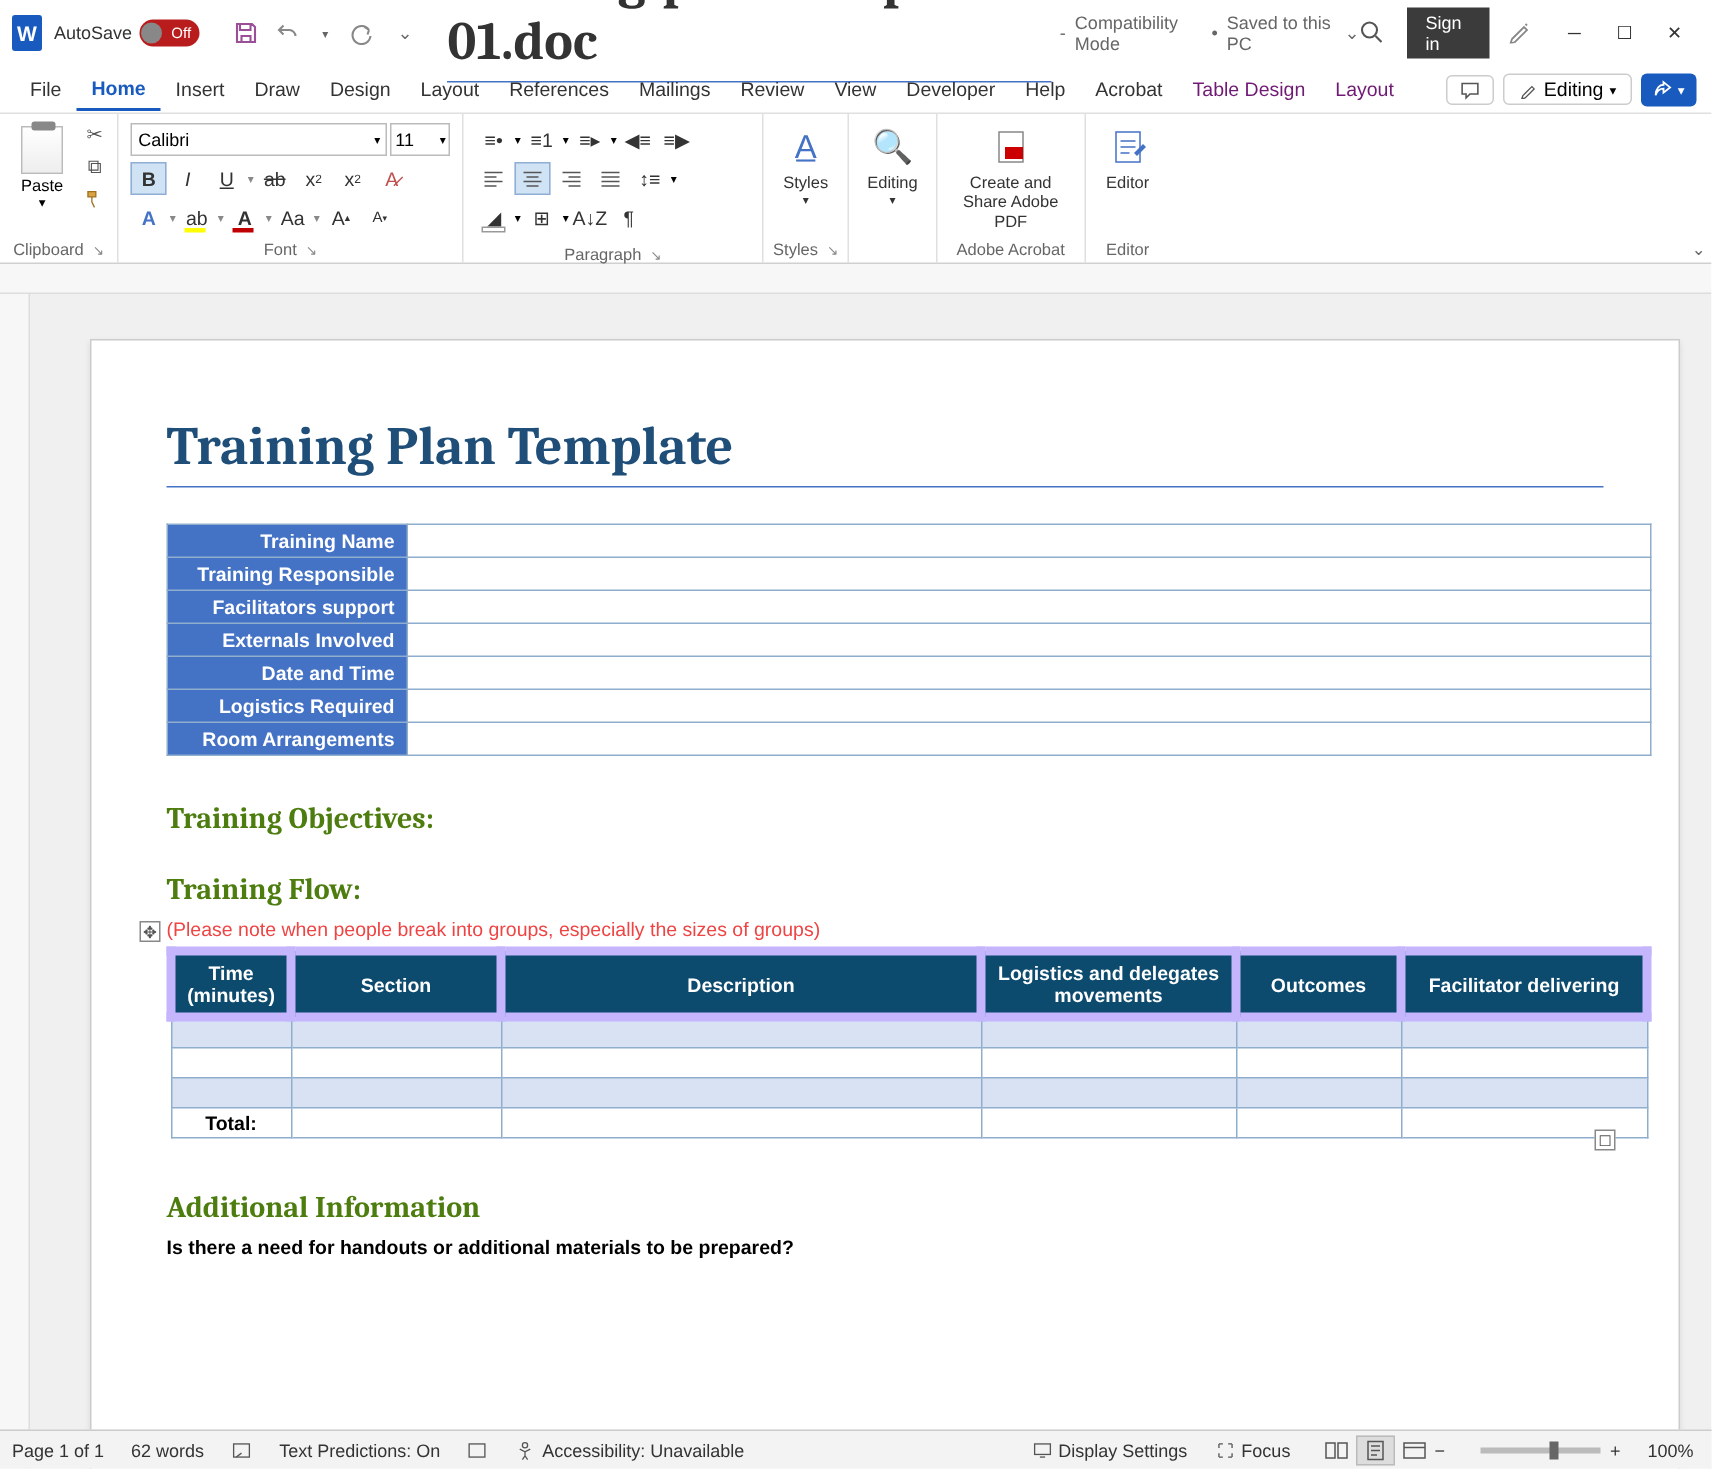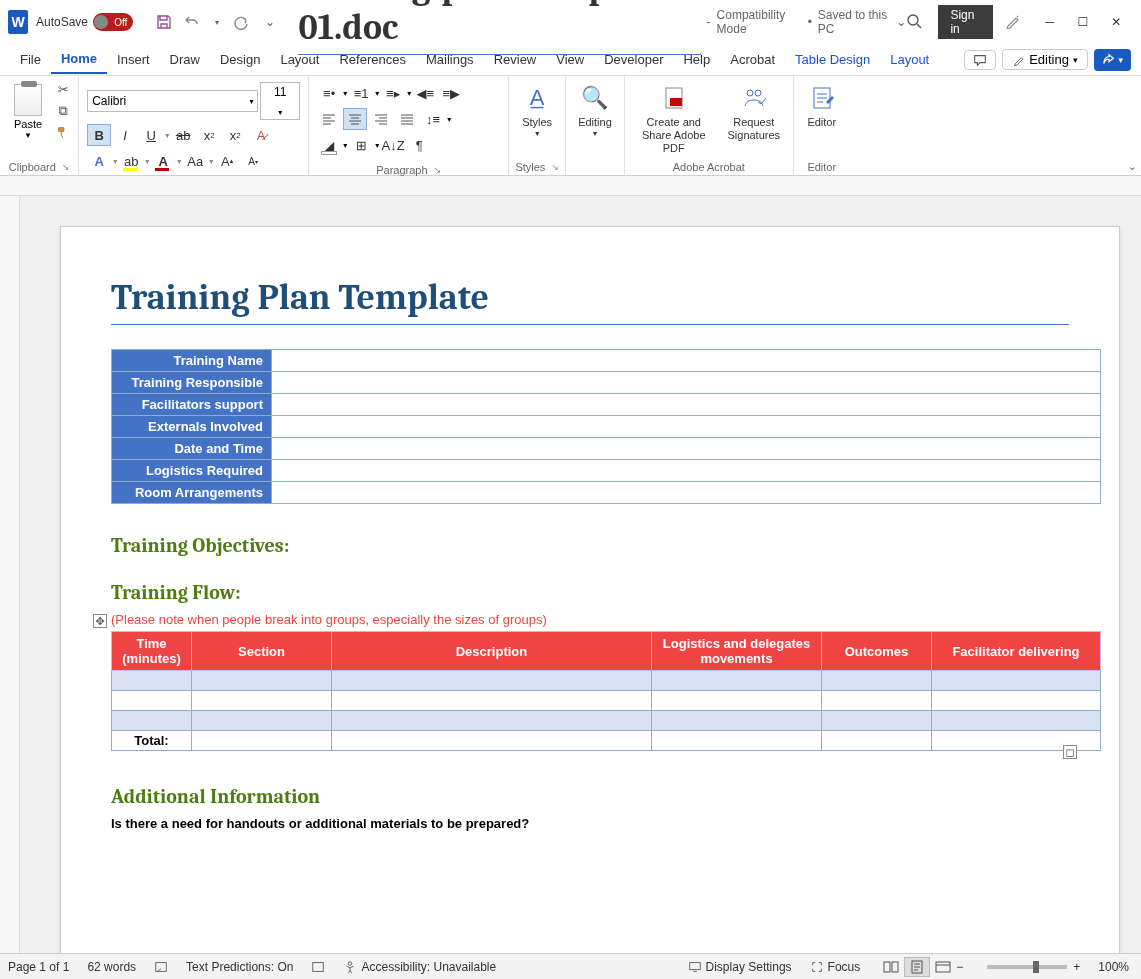--- a/index.html
+++ b/index.html
@@ -21,42 +21,42 @@
 .titlebar .spacer { flex: 1; }
 .titlebar .search-icon { margin-right: 16px; font-size: 14px; color: #333;}
 .titlebar .signin { background: #3b3b3b; color: #fff; padding: 3px 12px; font-size: 12px; margin-right: 12px; }
 .titlebar .pen-icon { margin-right: 12px; color: #666;}
 .titlebar .win-btn { width: 40px; height: 30px; display: flex; align-items: center; justify-content: center; color: #333; font-size: 12px;}
 
 
 .tabs { height: 32px; display: flex; align-items: center; padding: 0 10px; border-bottom: 1px solid #e0e0e0; font-size: 13px; background:#fff;}
 .tabs .tab { padding: 6px 10px; color: #333; cursor: pointer; }
 .tabs .tab.active { color: #185abd; border-bottom: 2px solid #185abd; font-weight: 600;}
-.tabs .tab.context { color: #1d4ed8; }
+.tabs .tab.context { color: #701a75; }
 .tabs .tab-spacer { flex: 1; }
 .tabs .comments-btn { border: 1px solid #ccc; border-radius: 4px; padding: 2px 8px; margin-right: 6px; display:flex; align-items:center;}
 .tabs .editing-btn { border: 1px solid #ccc; border-radius: 4px; padding: 2px 10px; margin-right: 6px; display:flex; align-items:center; gap:4px;}
 .tabs .share-btn { background: #185abd; color: #fff; border-radius: 4px; padding: 4px 8px; display:flex; align-items:center; gap:2px;}
 
 
 .ribbon { height: 100px; background: #fff; display: flex; border-bottom: 1px solid #d0d0d0; position: relative;}
 .ribbon-group { border-right: 1px solid #e0e0e0; padding: 2px 4px 0 4px; display: flex; flex-direction: column; justify-content: space-between;}
 .ribbon-group-label { font-size: 11px; color: #666; text-align: center; padding-bottom: 2px; display:flex; justify-content:center; align-items:center; gap:6px;}
 .ribbon-group-label .launcher { font-size: 9px; color:#888;}
 .ribbon-body { flex: 1; display: flex; align-items: flex-start;}
 .clipboard-col { display: flex; flex-direction: column; align-items:center; justify-content:center; padding:4px 6px;}
 .paste-btn { display: flex; flex-direction: column; align-items: center; padding: 2px 4px; }
 .paste-icon { width: 28px; height: 32px; border: 1px solid #bbb; background: linear-gradient(#fff,#eee); position: relative; margin-bottom:2px;}
 .paste-icon::before { content:""; position:absolute; top:-4px; left:6px; width:16px; height:6px; background:#888; border-radius:2px;}
 .small-icon { width: 20px; height: 20px; display: flex; align-items: center; justify-content: center; color: #555; font-size: 13px; margin:1px;}
 .mini-col { display:flex; flex-direction:column;}
 
 .font-row { display:flex; align-items:center; gap:2px; margin-bottom:4px;}
 .font-name { width: 173px; height: 22px; border: 1px solid #bbb; background:#fff; font-size:12px; padding:2px 4px; display:flex; align-items:center; justify-content:space-between;}
-.font-size { width: 40px; height: 38px; border: 1px solid #bbb; background:#fff; font-size:12px; padding:2px 2px; display:flex; align-items:center; justify-content:space-between;flex-direction:column;}
+.font-size { width: 40px; height: 22px; border: 1px solid #bbb; background:#fff; font-size:12px; padding:2px 2px; display:flex; align-items:center; justify-content:space-between;}
 .fmt-btn { width:24px; height:22px; display:flex; align-items:center; justify-content:center; font-size:13px; color:#333;}
 .fmt-btn.active { background:#d0e3f5; border:1px solid #8faed4;}
 .fmt-btn.bold { font-weight:bold;}
 .fmt-btn.italic { font-style:italic;}
 .fmt-btn.underline { text-decoration:underline;}
 .fmt-btn.strike { text-decoration:line-through;}
 .color-bar { position:relative;}
 .color-bar::after { content:""; position:absolute; bottom:1px; left:4px; width:14px; height:3px;}
 .highlight::after { background:#ffff00;}
 .fontcolor::after { background:#c00000;}
@@ -82,21 +82,21 @@
 
 .info-table { border-collapse: collapse; width: 990px; margin-bottom:30px;}
 .info-table td { border:1px solid #8faecd; padding:3px 8px; font-size:13px;}
 .info-table td.label { background:#4472c4; color:#fff; font-weight:bold; text-align:right; width:160px;}
 
 .section-head { font-family: Cambria, Georgia, serif; color:#4d7c0f; font-size:20px; font-weight:bold; margin-top:24px; margin-bottom:8px;}
 .section-head.objectives { margin-top:10px;}
 .note { font-size:13px; color:#ef4444;}
 
 .flow-table { border-collapse: collapse; width:990px; margin-top:4px;}
-.flow-table th { background:#ef4444; color:#fff; font-weight:bold; font-size:13px; padding:4px 6px; border:1px solid #c4b5fd; text-align:center;}
+.flow-table th { background:#0c4a6e; color:#fff; font-weight:bold; font-size:13px; padding:4px 6px; border:6px solid #c4b5fd; text-align:center;}
 .flow-table td { border:1px solid #8faecd; height:20px; font-size:13px; padding:2px 6px;}
 .flow-table tr.alt td { background:#d9e2f3;}
 .flow-table td.total { font-weight:bold; text-align:center;}
 
 .table-handle { position:absolute; width:14px; height:14px; border:1px solid #888; background:#fff; display:flex; align-items:center; justify-content:center; font-size:11px; color:#555;}
 
 .addl-q { font-size:13px; font-weight:bold; margin-top:4px;}
 
 
 .statusbar { position:absolute; bottom:0; left:0; right:0; height:26px; background:#f3f3f3; border-top:1px solid #ccc; display:flex; align-items:center; font-size:12px; color:#333; padding:0 8px;}
@@ -340,31 +340,20 @@
     <div class="ribbon-body">
       <div class="big-btn" style="width:90px;">
         <div class="big-icon">
           <svg width="28" height="28" viewBox="0 0 28 28">
               <rect x="6" y="4" width="16" height="20" fill="#fff" stroke="#888"></rect>
               <rect x="10" y="14" width="12" height="8" fill="#c00"></rect>
             </svg>
         </div>
         <span>Create and Share Adobe PDF</span>
       </div>
-      <div class="big-btn" style="width:70px;">
-        <div class="big-icon" style="color:#4472c4;">
-          <svg width="28" height="28" viewBox="0 0 28 28">
-              <circle cx="10" cy="9" r="3" fill="none" stroke="#4472c4"></circle>
-              <circle cx="18" cy="9" r="3" fill="none" stroke="#4472c4"></circle>
-              <path d="M5 22c1-4 4-6 9-6s8 2 9 6" fill="none" stroke="#4472c4"></path>
-              <path d="M18 18l3 2 5-6" fill="none" stroke="#4472c4"></path>
-            </svg>
-        </div>
-        <span>Request Signatures</span>
-      </div>
     </div>
     <div class="ribbon-group-label">
         <span>Adobe Acrobat</span>
       </div>
   </div>
 
   <div class="ribbon-group" style="border-right:none;">
     <div class="big-btn">
       <div class="big-icon" style="color:#4472c4;">
         <svg width="28" height="28" viewBox="0 0 28 28">

